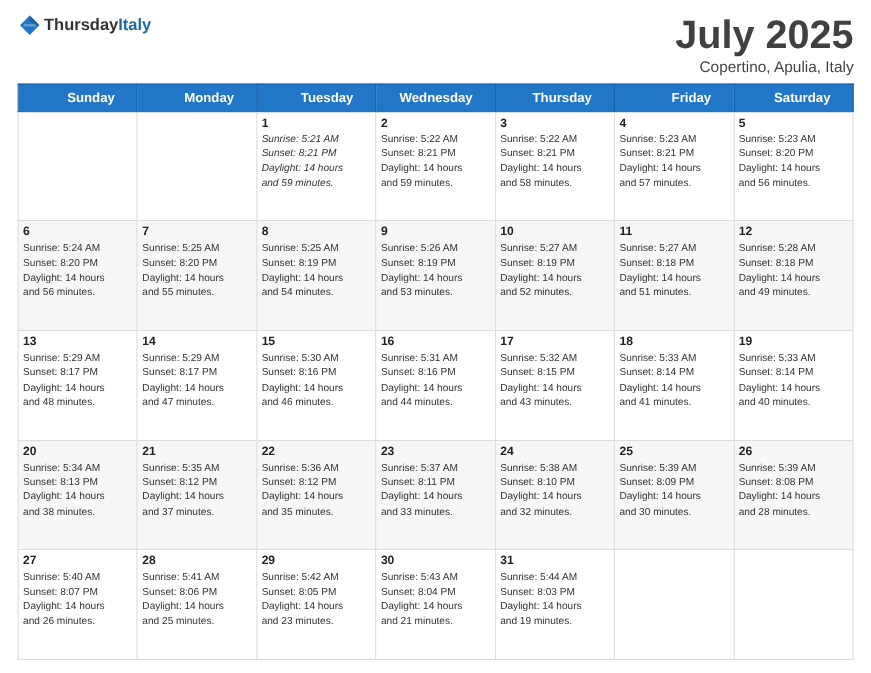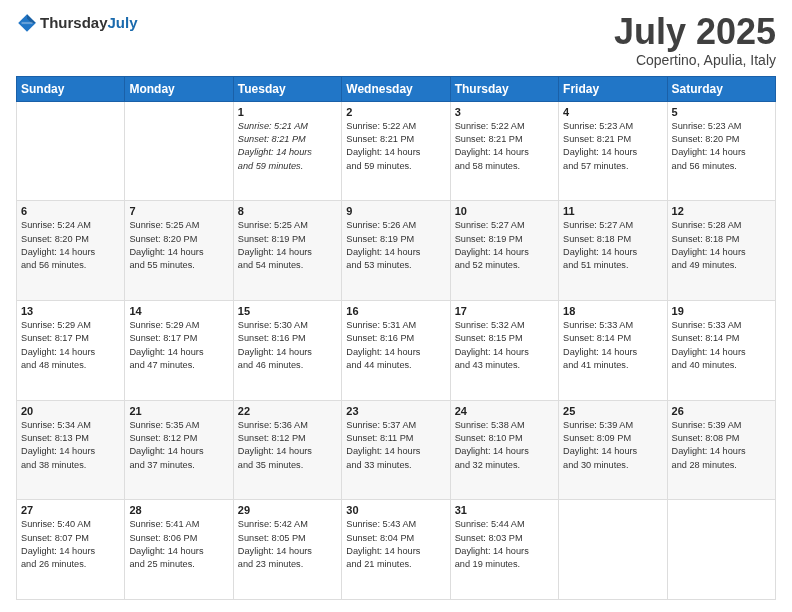--- a/index.html
+++ b/index.html
@@ -58,22 +58,22 @@
       border: 1px solid #ccc;
       border-collapse: collapse;
       width: 100%;
       table-layout: fixed;
     }
     .calendar th {
       background-color: #2176c7;
       color: #fff;
       font-size: 12px;
       font-weight: bold;
-      padding: 5px 4px;
-      text-align: left;
+      padding: 5px 20px;
+      text-align: right;
       border: 1px solid #1a60a8;
     }
     .calendar td {
       border: 1px solid #ddd;
       vertical-align: top;
       padding: 4px 4px;
       font-size: 9.5px;
       color: #333;
       height: 88px;
       background: #fff;
@@ -102,21 +102,21 @@
 
 <div class="page">
   <div class="header">
     <div class="logo">
       <svg class="logo-icon" viewBox="0 0 40 40" xmlns="http://www.w3.org/2000/svg">
         <polygon points="20,4 36,20 20,36 4,20" fill="#2176c7"></polygon>
         <polygon points="20,4 36,20 28,20 20,12" fill="#1a5fa0"></polygon>
         <rect x="10" y="18" width="20" height="4" fill="#fff" opacity="0.3"></rect>
       </svg>
       <div class="logo-text">
-        <div><span class="logo-general">Thursday</span><span class="logo-blue">July</span></div>
+        <div><span class="logo-general">Thursday</span><span class="logo-blue">Italy</span></div>
       </div>
     </div>
     <div class="title-block">
       <div class="month-title">July 2025</div>
       <div class="location">Copertino, Apulia, Italy</div>
     </div>
   </div>
 
   <table class="calendar">
     <thead>

